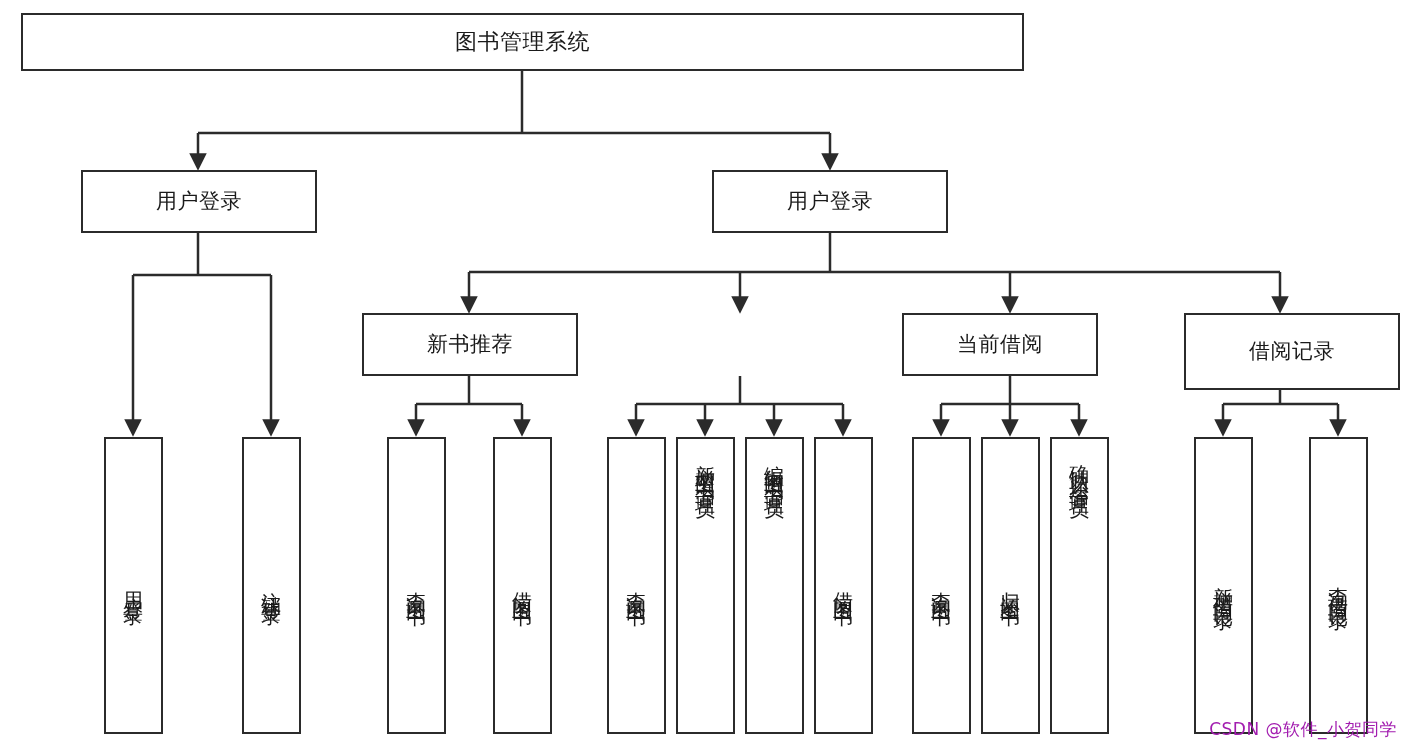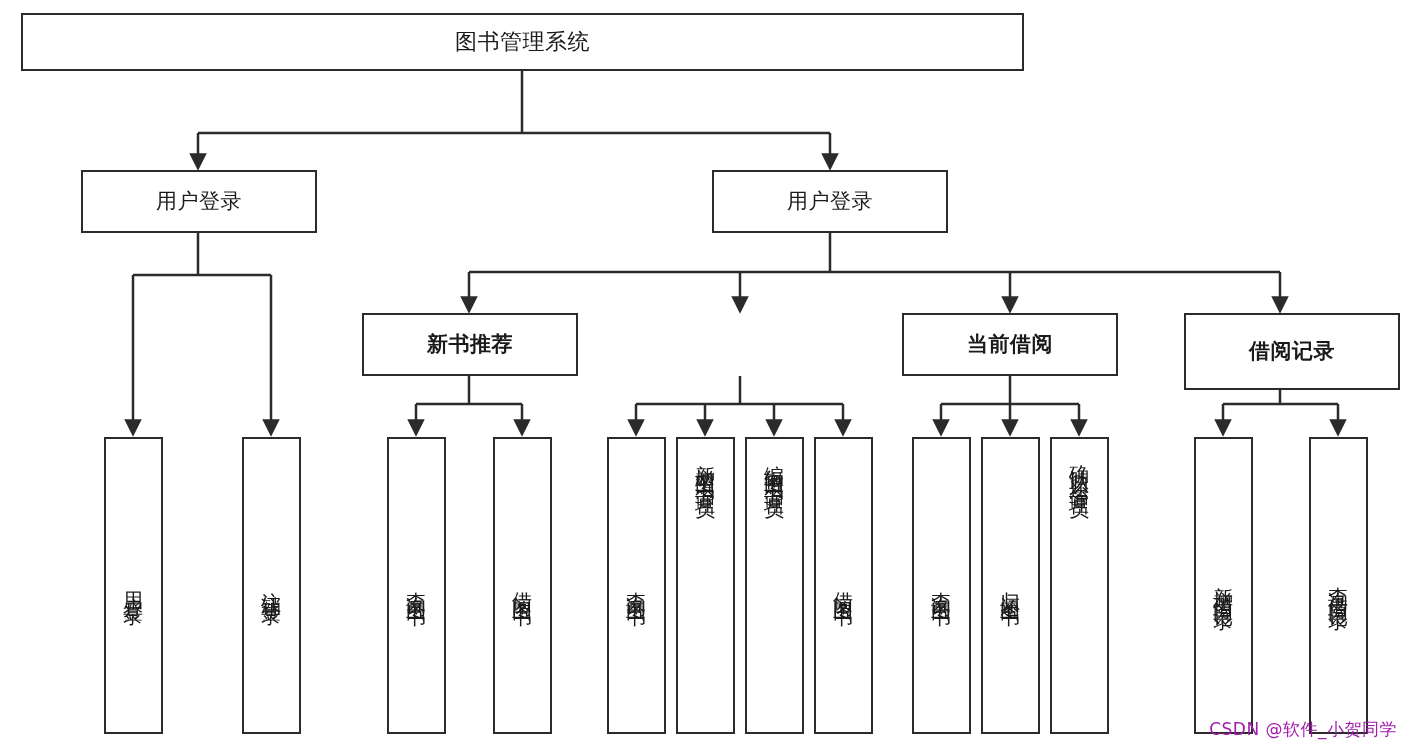--- a/index.html
+++ b/index.html
@@ -40,21 +40,21 @@
   .node-label {
     font-size: 21px;
     line-height: 1.15;
     letter-spacing: 0.5px;
     color: #1a1a1a;
     white-space: nowrap;
     text-align: center;
   }
   .node.root .node-label { font-size: 22px; }
   .node.level2 .node-label { font-size: 21px; }
-  .node.level3 .node-label { font-size: 21px; font-weight: bold; }
+  .node.level3 .node-label { font-size: 21px; }
 
   .node.leaf {
     align-items: flex-start;
     justify-content: center;
     padding-top: 10px;
   }
   .node.leaf.center-text {
     align-items: center;
     padding-top: 0;
   }
@@ -142,21 +142,21 @@
 
   <div class="node level2" style="left:712px; top:170px; width:236px; height:63px;">
     <span class="node-label">用户登录</span>
   </div>
 
   <div class="node level3" style="left:362px; top:313px; width:216px; height:63px;">
     <span class="node-label">新书推荐</span>
   </div>
 
 
-  <div class="node level3" style="left:902px; top:313px; width:216px; height:63px;">
+  <div class="node level3" style="left:902px; top:313px; width:196px; height:63px;">
     <span class="node-label">当前借阅</span>
   </div>
 
   <div class="node level3" style="left:1172px; top:313px; width:216px; height:77px;margin-left:12px;">
     <span class="node-label">借阅记录</span>
   </div>
 
   <div class="node leaf center-text" style="left:104px; top:437px; width:59px; height:297px;">
     <span class="node-label">用户登录</span>
   </div>

